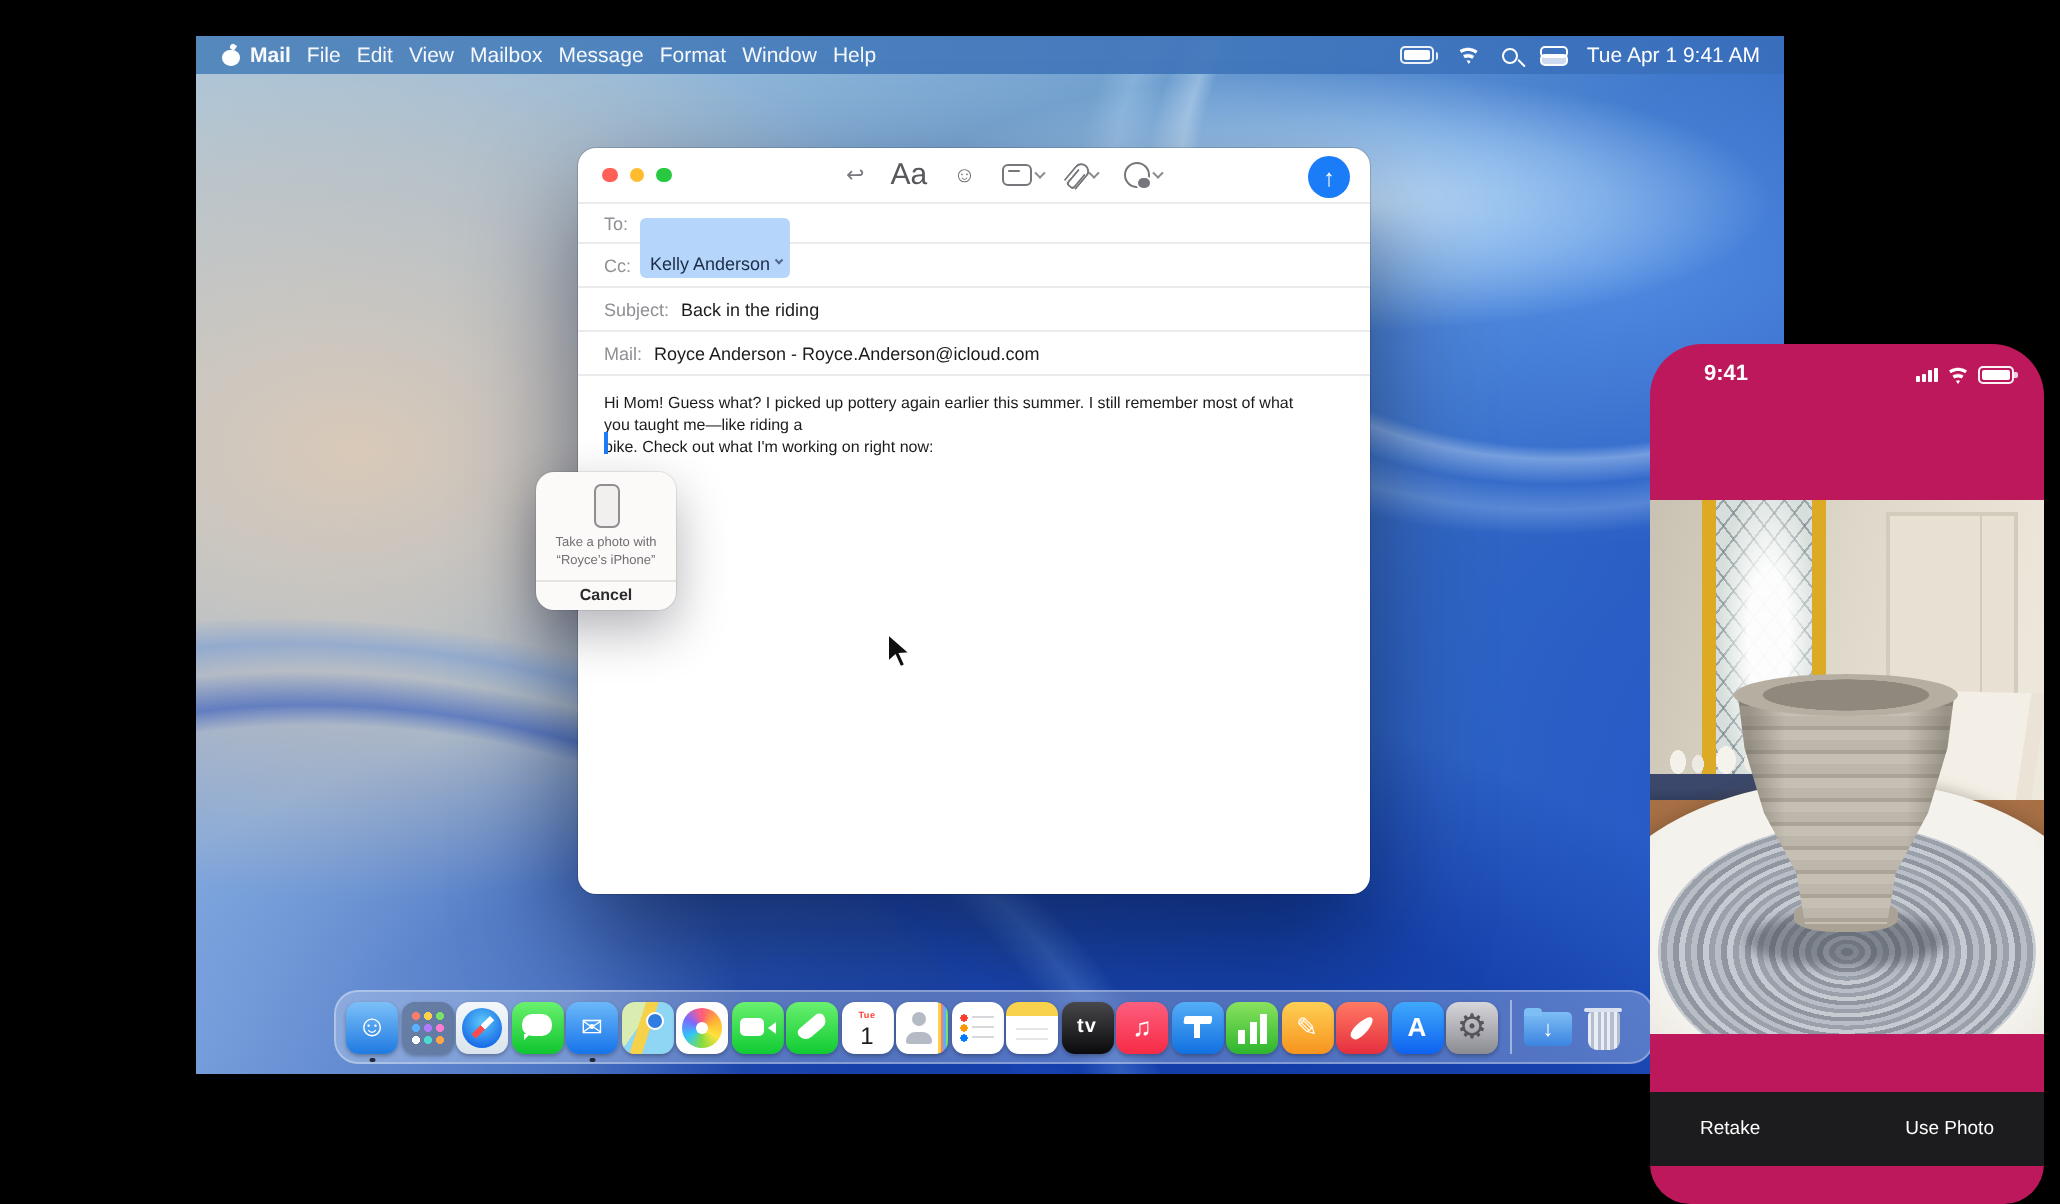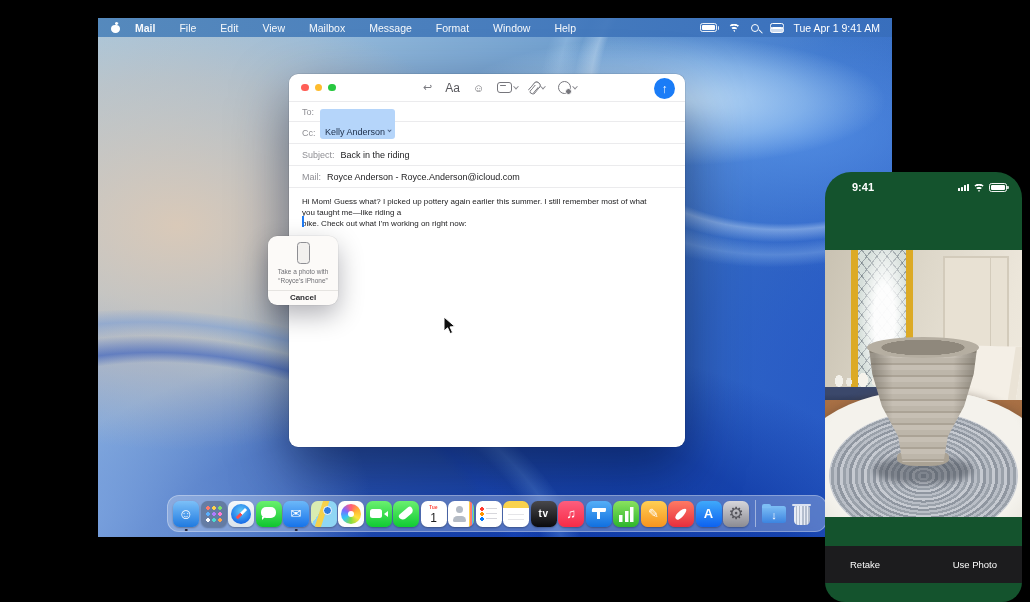--- a/index.html
+++ b/index.html
@@ -25,21 +25,21 @@
     background:radial-gradient(ellipse at center, transparent 55%, rgba(25,70,185,.5) 58%, transparent 63%, rgba(90,140,220,.4) 67%, transparent 71%); transform:rotate(12deg); }
 
   
   .menubar { position:absolute; left:0; top:0; width:100%; height:19px;
     background:linear-gradient(90deg, rgba(78,132,186,.92), rgba(56,110,188,.92));
     display:flex; align-items:center; padding:0 12px; color:#fff; font-size:10.5px; }
   .apple { width:11px; height:11px; position:relative; margin-right:4px; }
   .apple::before { content:""; position:absolute; left:1px; top:2.5px; width:9px; height:8.5px; background:#fff;
     border-radius:45% 45% 48% 48%; }
   .apple::after { content:""; position:absolute; left:5px; top:-0.5px; width:3px; height:3px; background:#fff; border-radius:60% 0 60% 60%; transform:rotate(30deg); }
-  #menu-items { display:flex; gap:24px; margin-left:10px; }
+  #menu-items { display:flex; gap:8px; }
   .mi { opacity:.95; }
   .mi.active { font-weight:bold; }
   .mstatus { margin-left:auto; display:flex; align-items:center; gap:11px; }
   .mbat { width:17px; height:8.5px; border:1px solid rgba(255,255,255,.9); border-radius:2.5px; position:relative; }
   .mbat::before { content:""; position:absolute; left:1px; top:1px; right:1.5px; bottom:1px; background:#fff; border-radius:1px; }
   .mbat::after { content:""; position:absolute; right:-3px; top:2px; width:1.5px; height:3.5px; background:rgba(255,255,255,.85); border-radius:0 1px 1px 0; }
   .wifi { width:12px; height:9px;
     background:radial-gradient(circle at 50% 100%, #fff 0 1.4px, transparent 2.2px 3.1px, #fff 3.4px 4.6px, transparent 5.4px 6.3px, #fff 6.6px 7.8px, transparent 8.4px);
     clip-path:polygon(50% 100%, 0 0, 100% 0); }
   .mag { width:8px; height:8px; border:1.3px solid #fff; border-radius:50%; position:relative; }
@@ -52,21 +52,21 @@
   
   .mailwin { position:absolute; left:191px; top:56px; width:396px; height:373px; background:#fff;
     border-radius:9px; box-shadow:0 22px 55px rgba(0,10,40,.5), 0 0 0 .5px rgba(0,0,0,.15); }
   .wtoolbar { height:28px; display:flex; align-items:center; padding:0 12px; border-bottom:1px solid #ebebed; position:relative; }
   .lights { display:flex; gap:6px; }
   .light { width:7.5px; height:7.5px; border-radius:50%; }
   .l-red{ background:#ff5f57; } .l-yel{ background:#febc2e; } .l-grn{ background:#28c840; }
   .ticons { position:absolute; left:134px; display:flex; align-items:center; gap:13px; color:#6e6e73; }
   .tico { display:flex; align-items:center; gap:2px; }
   .undo { font-size:11px; color:#7a7a80; }
-  .aa { font-size:12px; color:#57575c; }
+  .aa { font-size:15px; color:#57575c; }
   .smile { font-size:11px; color:#6e6e73; }
   .hdrbox { width:15px; height:11px; border:1.2px solid #76767c; border-radius:3px; position:relative; }
   .hdrbox::before { content:""; position:absolute; left:2px; top:2px; width:6px; height:1.4px; background:#76767c; border-radius:1px; }
   .chev { width:4px; height:4px; border-right:1.2px solid #8a8a90; border-bottom:1.2px solid #8a8a90; transform:rotate(45deg) translate(-1px,-1px); }
   .clip { width:8px; height:13px; border:1.3px solid #76767c; border-bottom:none; border-radius:4px 4px 0 0; position:relative; transform:rotate(40deg); }
   .clip::before { content:""; position:absolute; left:1px; top:3px; width:2.5px; height:9px; border:1.1px solid #76767c; border-top:none; border-radius:0 0 2px 2px; }
   .photoico { width:13px; height:13px; border:1.3px solid #76767c; border-radius:50%; position:relative; }
   .photoico::after { content:""; position:absolute; right:-2px; bottom:-2px; width:5.5px; height:5.5px; background:#76767c; border-radius:50%; border:1px solid #fff; }
   .sendbtn { position:absolute; right:10px; top:4px; width:21px; height:21px; border-radius:50%;
     display:flex; align-items:center; justify-content:center; color:#fff; font-size:12px; font-weight:bold; }
@@ -177,21 +177,21 @@
   .downloads::before { content:""; position:absolute; left:1px; top:5.5px; width:24px; height:17px;
     background:linear-gradient(180deg,#7dbef5,#3c84e0); border-radius:2.5px; }
   .downloads .g1 { font-size:11px; margin-top:3px; font-weight:bold; }
   .trash { background:transparent; box-shadow:none; }
   .trash::before { content:""; position:absolute; top:5.5px; width:16px; height:19px;
     background:repeating-linear-gradient(90deg,#f0f3f8 0 1.6px,#b9c2cf 1.6px 3.2px);
     border-radius:2px 2px 4.5px 4.5px; opacity:.95; }
   .trash::after { content:""; position:absolute; top:3px; width:18.5px; height:2.8px; background:#e3e9f2; border-radius:1.5px; opacity:.95; }
 
   
-  .iphone { position:absolute; left:825px; top:172px; width:197px; height:430px; background:#14532d;
+  .iphone { position:absolute; left:825px; top:172px; width:197px; height:430px; background:#be185d;
     border-radius:26px 26px 20px 20px; overflow:hidden; z-index:20;text-align:right; }
   .pstatus { position:absolute; top:9px; left:0; width:100%; height:14px; color:#fff; }
   .ptime { position:absolute; left:27px; top:0; font-size:11px; font-weight:bold; }
   .psicons { position:absolute; right:15px; top:2px; display:flex; align-items:center; gap:4px; }
   .pcell { display:flex; align-items:flex-end; gap:1px; }
   .pcell span { width:2px; background:#fff; border-radius:.5px; display:block; }
   .pwifi { width:12px; height:9px;
     background:radial-gradient(circle at 50% 100%, #fff 0 1.4px, transparent 2.2px 3.1px, #fff 3.4px 4.6px, transparent 5.4px 6.3px, #fff 6.6px 7.8px, transparent 8.4px);
     clip-path:polygon(50% 100%, 0 0, 100% 0); }
   .pbat { width:18px; height:9px; border:1px solid rgba(255,255,255,.95); border-radius:2.5px; position:relative; }

